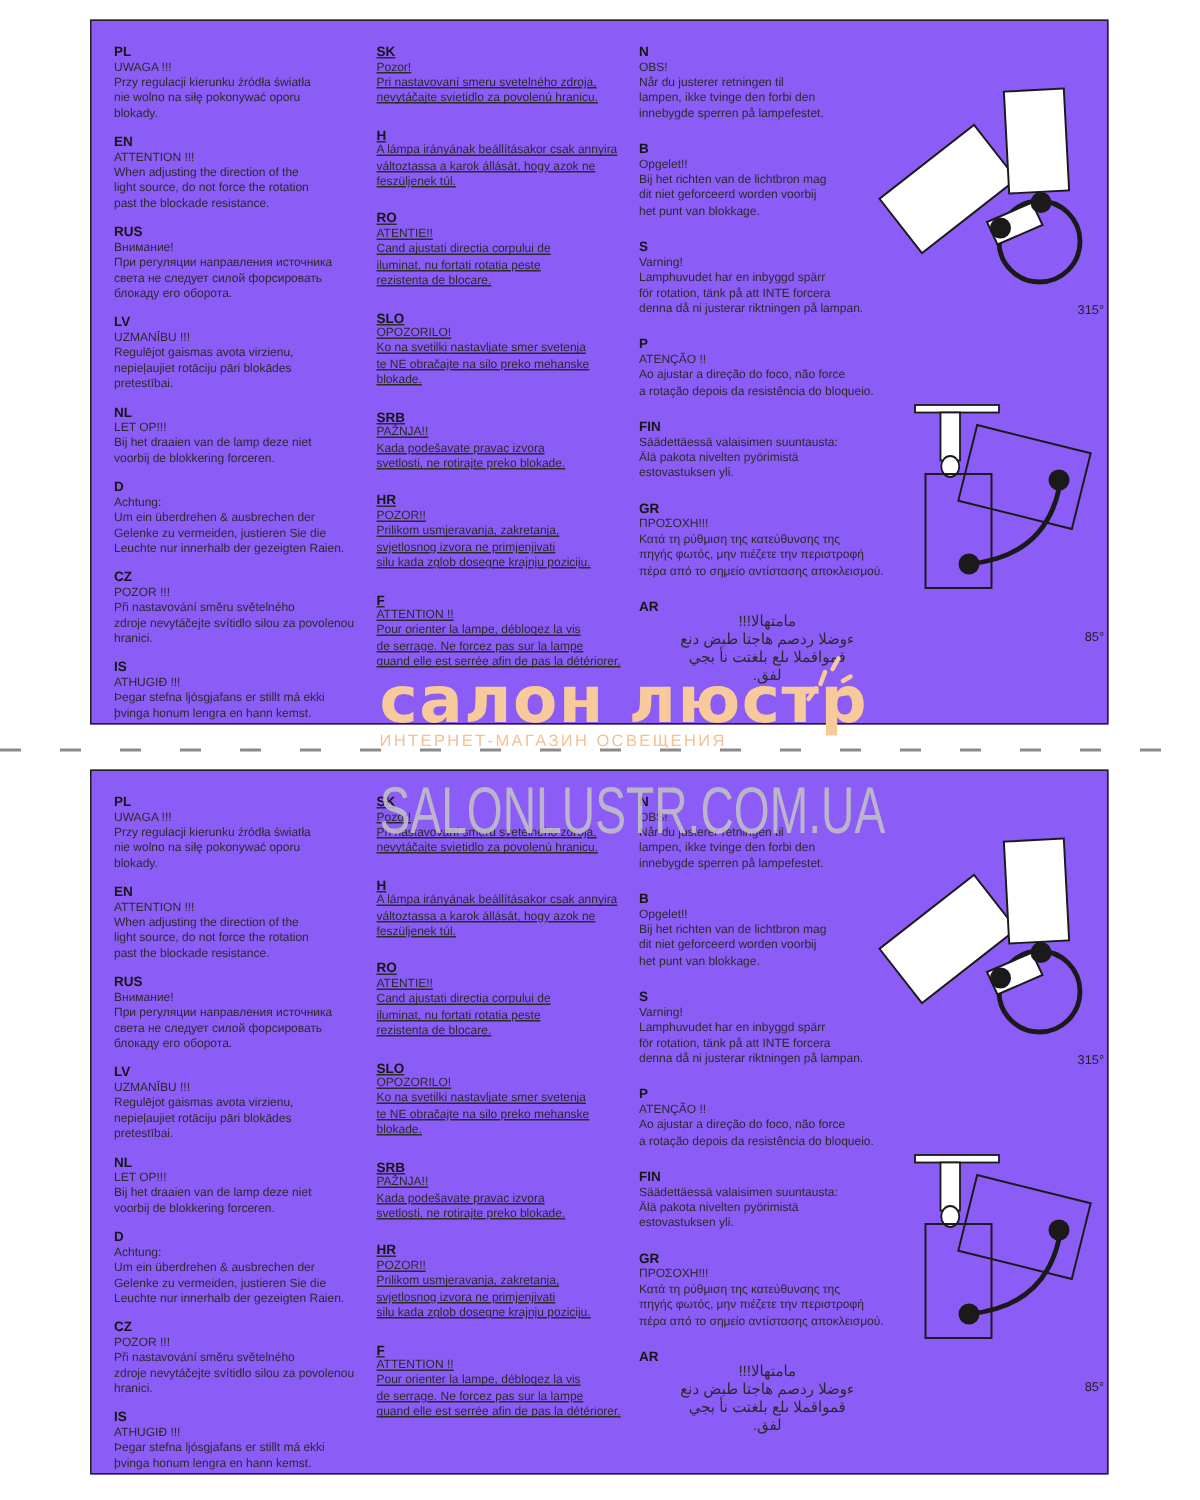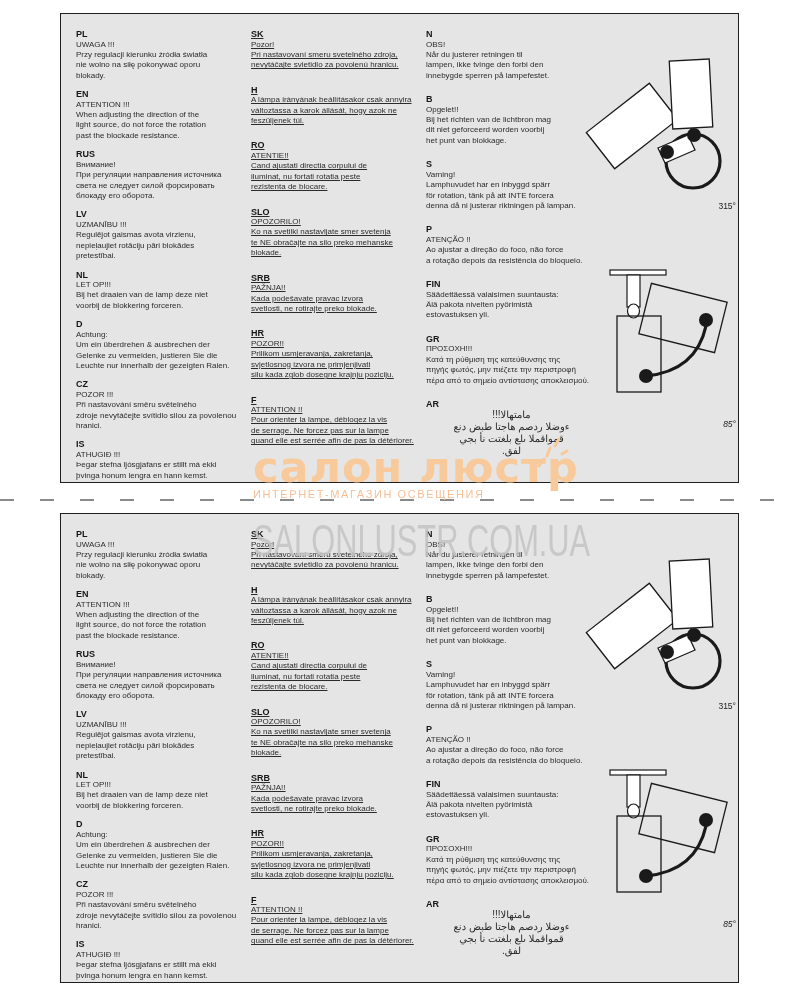--- a/index.html
+++ b/index.html
@@ -1,33 +1,33 @@
 <!DOCTYPE html>
 <html><head>
 <meta charset="utf-8">
 <style>
   html,body{margin:0;padding:0;background:#ffffff;}
   .doc{position:relative;width:800px;height:1000px;background:#fff;overflow:hidden;
        font-family:"Liberation Sans",sans-serif;color:#2b2b2b;}
-  .sheet{position:absolute;left:60px;width:677px;height:468px;border:1.5px solid #1f1f1f;background:#e5e5e5;}
+  .sheet{position:absolute;left:60px;width:677px;height:468px;border:1.5px solid #1f1f1f;background:#8b5cf6;}
   #sheet1{top:13px;}
   #sheet2{top:513px;}
   .cutline{position:absolute;left:0;top:499px;width:800px;height:2px;
        background:repeating-linear-gradient(90deg,#8a8a8a 0 14px,transparent 14px 40px);}
   .cols{position:absolute;left:15px;top:15px;display:flex;}
   .col{width:175px;}
   .block{margin-bottom:8px;}
   .col2 .block{margin-bottom:14px;text-decoration:underline;}
   .col3 .block{margin-bottom:13px;}
   .lang{font-weight:bold;font-size:9px;line-height:10.5px;color:#161616;}
   .btext{font-size:8px;line-height:10.4px;white-space:pre;color:#2b2b2b;}
   .block.arabic .btext{white-space:pre-line;text-align:center;font-size:10px;line-height:12px;direction:ltr;padding-right:4px;}
   .fig{position:absolute;left:535px;margin:0;}
   .fig1{top:14px;}
-  .fig2{top:252px;font-style:italic;}
+  .fig2{top:252px;}
   .fig svg{display:block;overflow:visible;}
   .figlabel{font-size:8.5px;color:#222;text-align:right;width:140px;margin-top:3px;}
   .ink{stroke:#1a1a1a;fill:#ffffff;}
   .noink{stroke:#1a1a1a;fill:none;}
   .dot{fill:#1a1a1a;stroke:none;}
   
   .wm1{position:absolute;left:253px;top:444px;width:292px;z-index:6;pointer-events:none;}
   .wm1-title{font-family:"DejaVu Sans",sans-serif;font-weight:bold;font-size:43px;line-height:46px;
        color:#f8c99a;letter-spacing:1px;white-space:nowrap;}
   .wm1-sub{font-size:11px;letter-spacing:1.6px;color:#f5bf98;margin-top:-2px;white-space:nowrap;}

